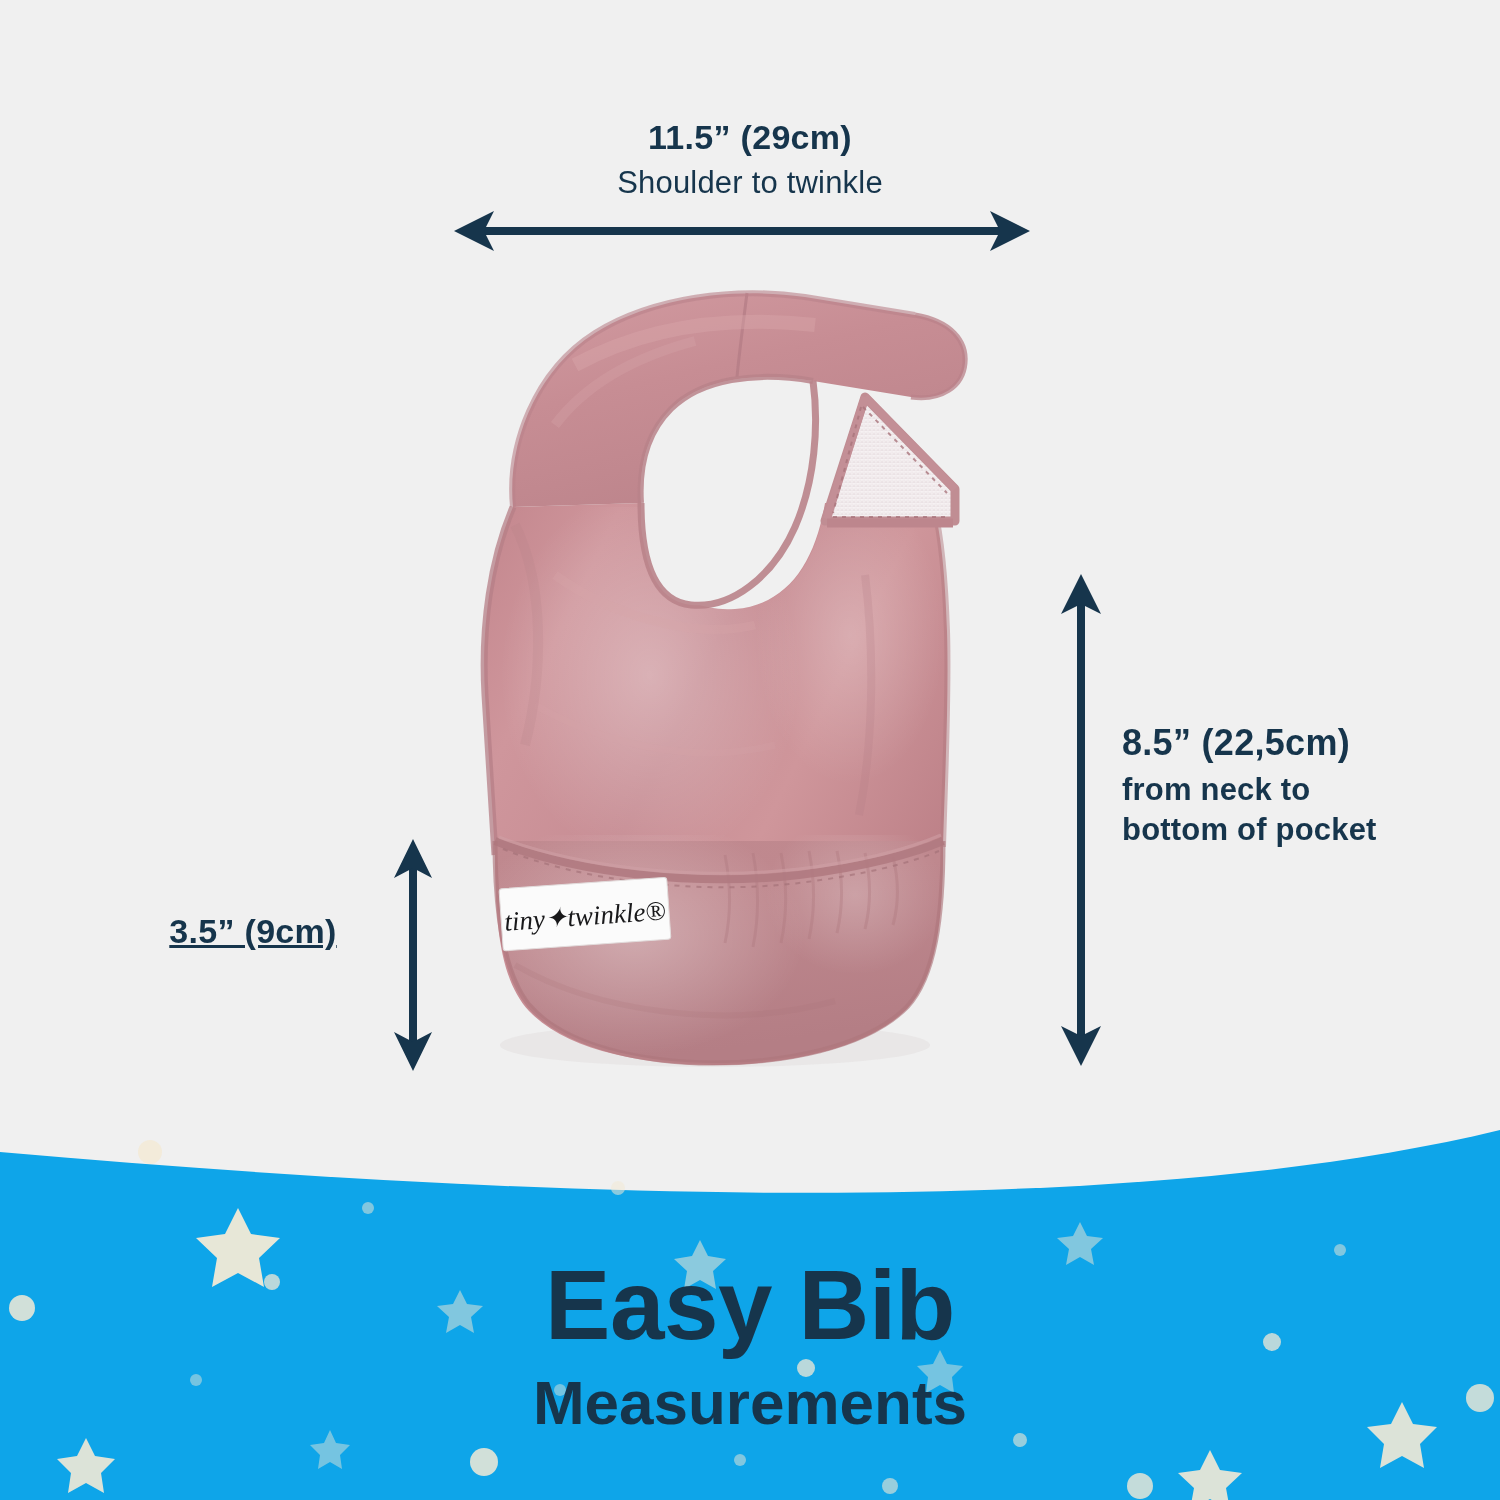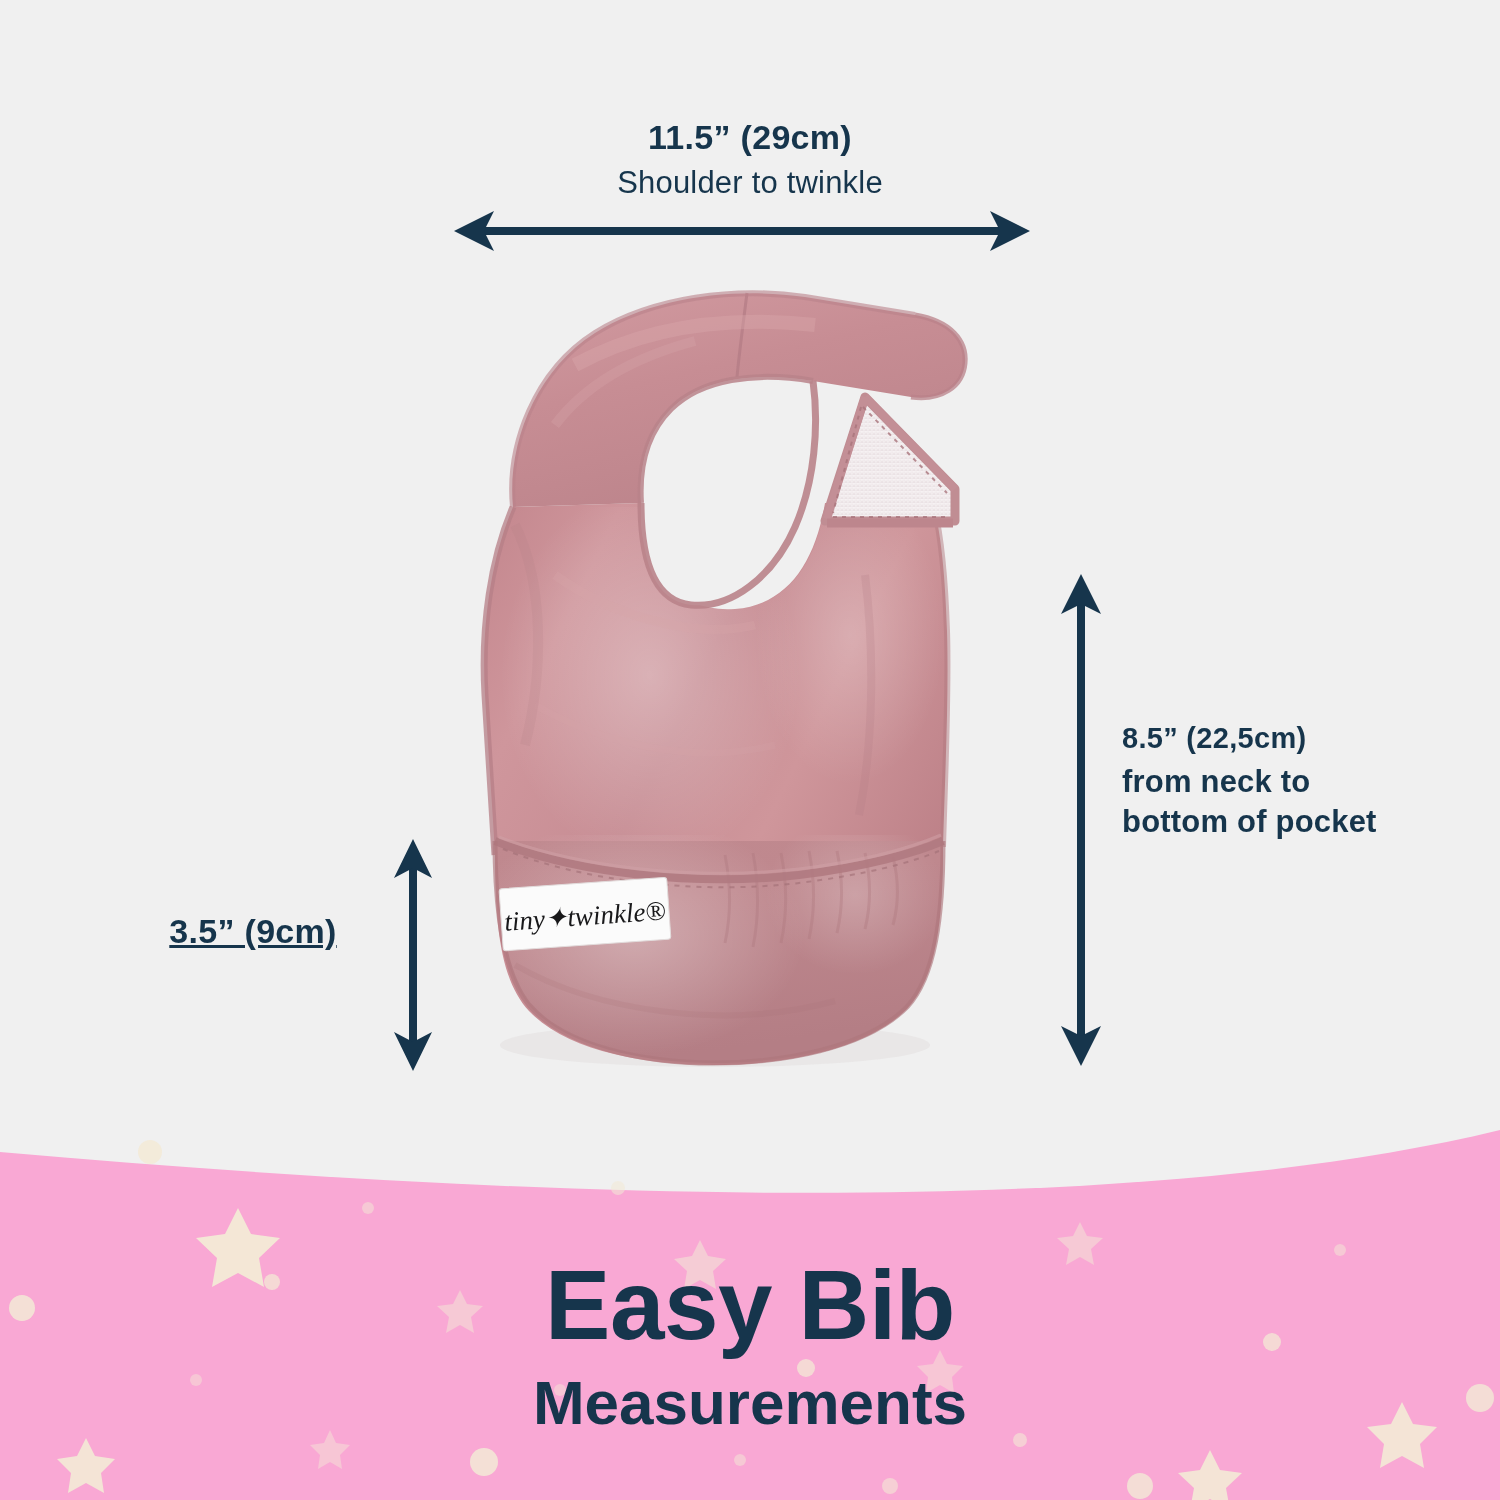--- a/index.html
+++ b/index.html
@@ -8,21 +8,21 @@
     background: #ffffff;
   }
   body {
     font-family: "Liberation Sans", sans-serif;
   }
   #stage {
     position: relative;
     width: 1500px;
     height: 1500px;
     overflow: hidden;
-    background: #f9a8d4;
+    background: #0ea5e9;
   }
 
   
   .gray-panel {
     position: absolute;
     left: 0; top: 0;
     width: 1500px; height: 1230px;
     background: #f0f0f0;
     -webkit-clip-path: path("M0,0 L1500,0 L1500,1130 C1150,1215 600,1205 0,1152 Z");
     clip-path: path("M0,0 L1500,0 L1500,1130 C1150,1215 600,1205 0,1152 Z");
@@ -42,21 +42,21 @@
     font-weight: 400;
     line-height: 1.28;
     letter-spacing: .2px;
   }
 
   #dim-top { left: 0; top: 118px; width: 1500px; text-align: center; }
   #dim-top .dim-value { font-size: 34px; }
   #dim-top .dim-desc { margin-top: 6px; }
 
   #dim-right { left: 1122px; top: 722px; width: 300px; text-align: left; }
-  #dim-right .dim-value { font-size: 29px; }
+  #dim-right .dim-value { font-size: 36px; }
   #dim-right .dim-desc { margin-top: 7px; font-weight: bold; }
 
   #dim-left { left: 118px; top: 912px; width: 270px; text-align: center; }
   #dim-left .dim-value { font-size: 34px; text-decoration: underline; }
   #dim-left .dim-desc { margin-top: 6px; }
 
   
   .arrow-svg { position: absolute; overflow: visible; }
 
   

